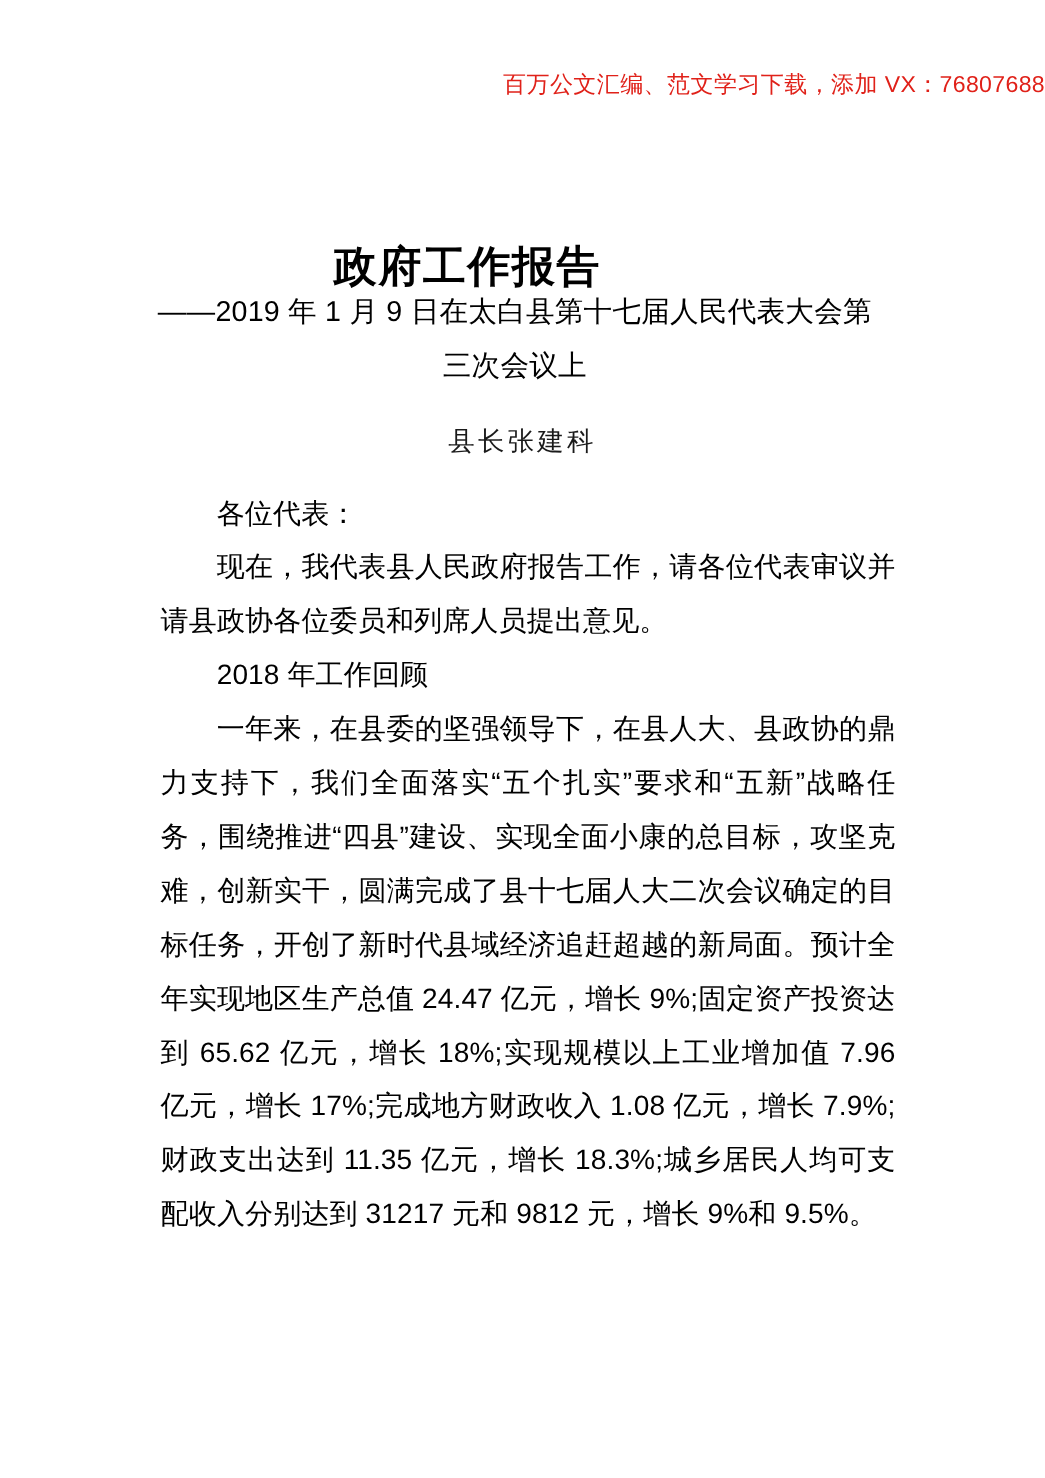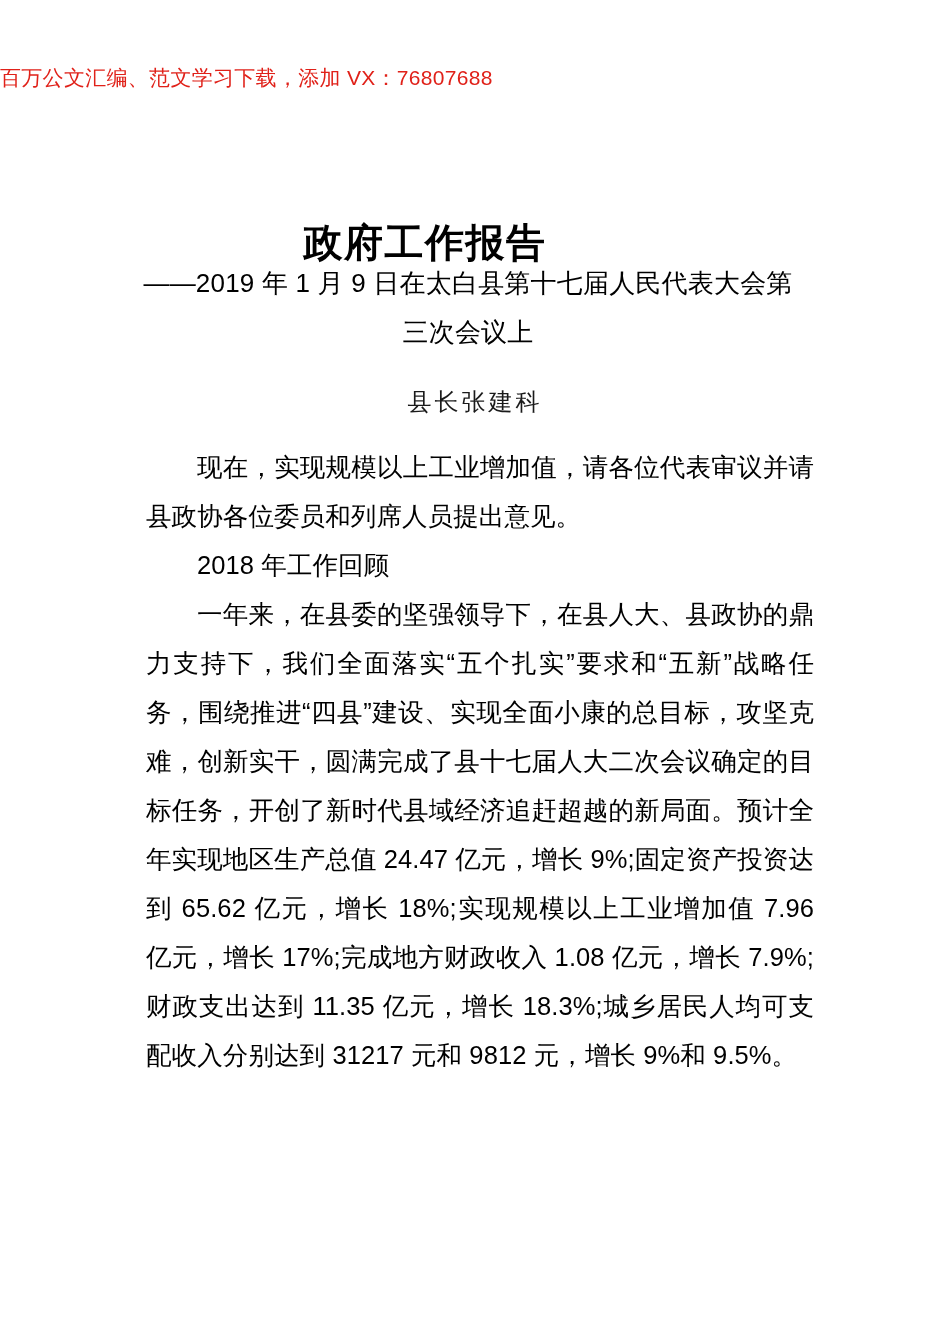--- a/index.html
+++ b/index.html
@@ -23,21 +23,21 @@
     height: 1344px;
     box-sizing: border-box;
   }
 
   
   .promo-header {
     position: absolute;
     top: 63px;
     left: 0;
     width: 950px;
-    text-align: left;
+    text-align: right;
     font-size: 21px;
     line-height: 30px;
     letter-spacing: 0.3px;
     color: #E02119;
     white-space: nowrap;
     font-family: "Liberation Sans", "DejaVu Sans", sans-serif;
   }
 
   
   .doc-title {
@@ -107,18 +107,19 @@
 
   <div class="promo-header">百万公文汇编、范文学习下载，添加 VX：76807688</div>
 
   <h1 class="doc-title">政府工作报告</h1>
 
   <div class="doc-subtitle">——2019 年 1 月 9 日在太白县第十七届人民代表大会第三次会议上</div>
 
   <div class="doc-byline">县长张建科</div>
 
   <div class="doc-body">
-    <p>现在，实现规模以上工业增加值，请各位代表审议并请县政协各位委员和列席人员提出意见。</p>
+    <p>各位代表：</p>
+    <p>现在，我代表县人民政府报告工作，请各位代表审议并请县政协各位委员和列席人员提出意见。</p>
     <p>2018 年工作回顾</p>
     <p>一年来，在县委的坚强领导下，在县人大、县政协的鼎力支持下，我们全面落实“五个扎实”要求和“五新”战略任务，围绕推进“四县”建设、实现全面小康的总目标，攻坚克难，创新实干，圆满完成了县十七届人大二次会议确定的目标任务，开创了新时代县域经济追赶超越的新局面。预计全年实现地区生产总值 24.47 亿元，增长 9%;固定资产投资达到 65.62 亿元，增长 18%;实现规模以上工业增加值 7.96 亿元，增长 17%;完成地方财政收入 1.08 亿元，增长 7.9%;财政支出达到 11.35 亿元，增长 18.3%;城乡居民人均可支配收入分别达到 31217 元和 9812 元，增长 9%和 9.5%。</p>
   </div>
 
 </div>
 
 </body></html>

